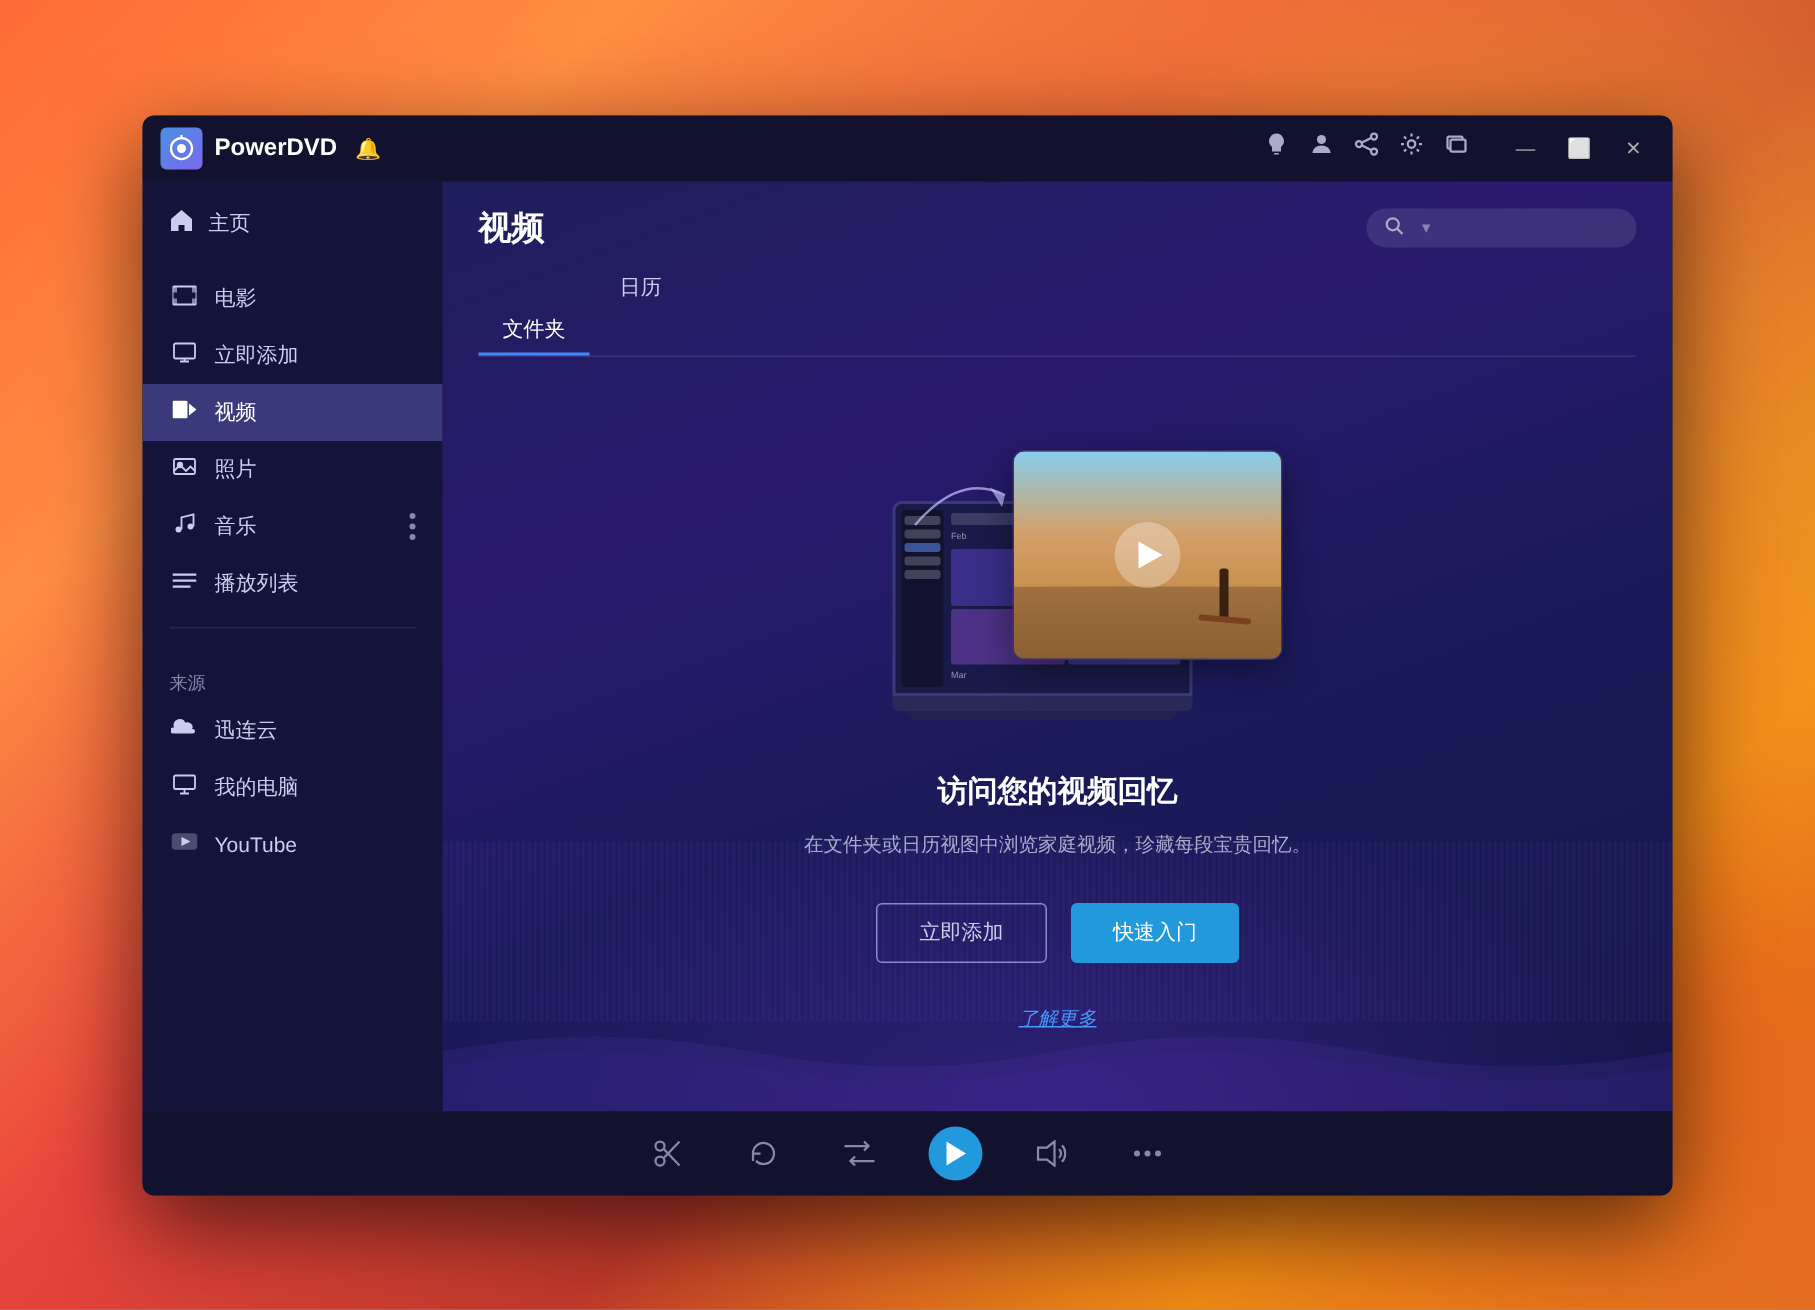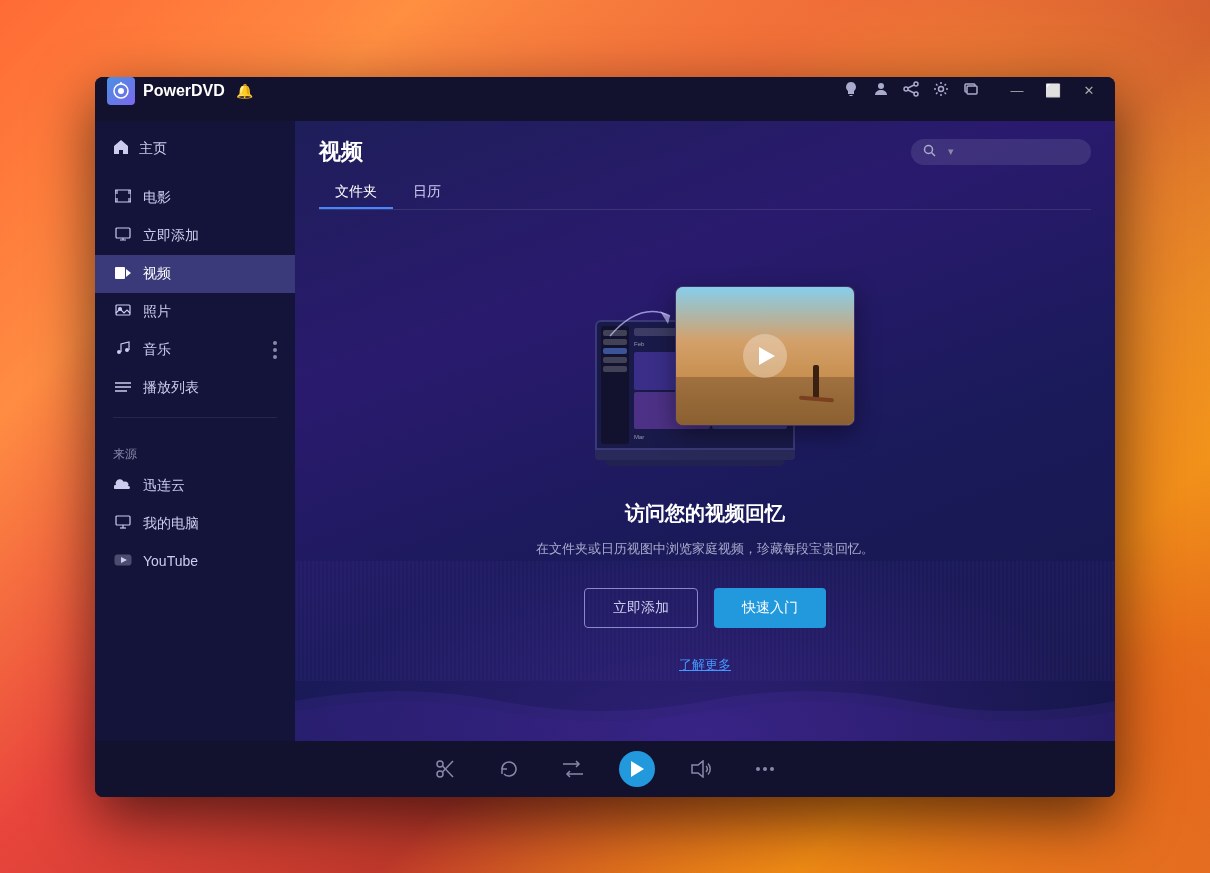--- a/index.html
+++ b/index.html
@@ -35,21 +35,21 @@
       box-shadow: 0 20px 60px rgba(0,0,0,0.6);
       position: relative;
       z-index: 10;
     }
 
     
     .title-bar {
       background: #12122e;
       height: 44px;
       display: flex;
-      align-items: flex-start;
+      align-items: center;
       padding: 0 12px;
       flex-shrink: 0;
     }
     .title-bar-left {
       display: flex;
       align-items: center;
       gap: 8px;
       flex: 1;
     }
     .app-logo {
@@ -257,20 +257,21 @@
     .tab {
       padding: 6px 16px;
       color: #ccccee;
       font-size: 14px;
       cursor: pointer;
       border-bottom: 2px solid transparent;
     }
     .tab.active {
       color: white;
       border-bottom: 2px solid #4488ff;
+      margin-top: 28px;
     }
 
     .tab-underline {
       height: 1px;
       background: rgba(255,255,255,0.1);
       margin: 0 24px 0;
     }
 
     
     .content-main {
@@ -462,20 +463,21 @@
       font-size: 14px;
       cursor: pointer;
       font-family: inherit;
     }
 
     .learn-more-link {
       color: #4499ff;
       font-size: 13px;
       cursor: pointer;
       text-decoration: underline;
+      font-style: italic;
     }
 
     
     .bottom-toolbar {
       height: 56px;
       background: #12122e;
       display: flex;
       align-items: center;
       justify-content: center;
       gap: 28px;

